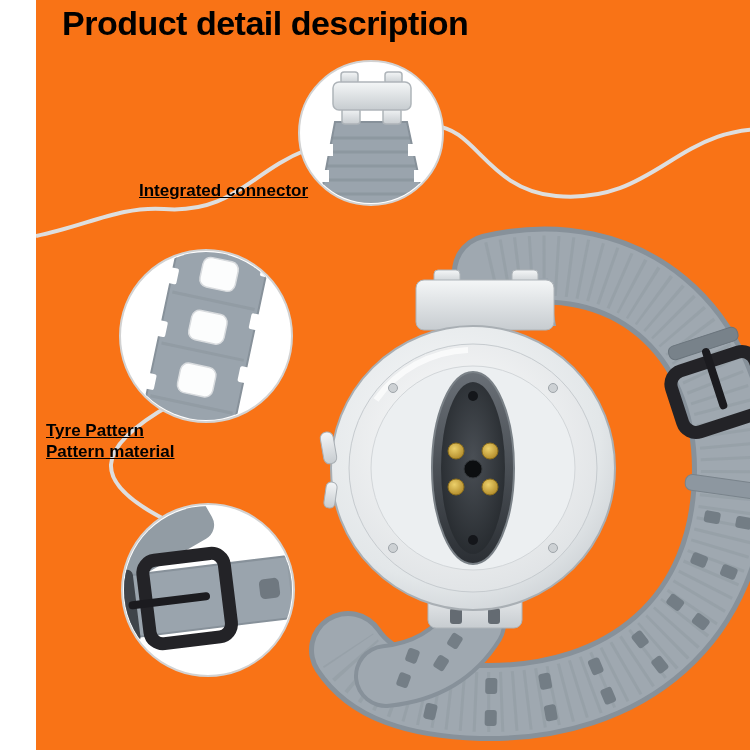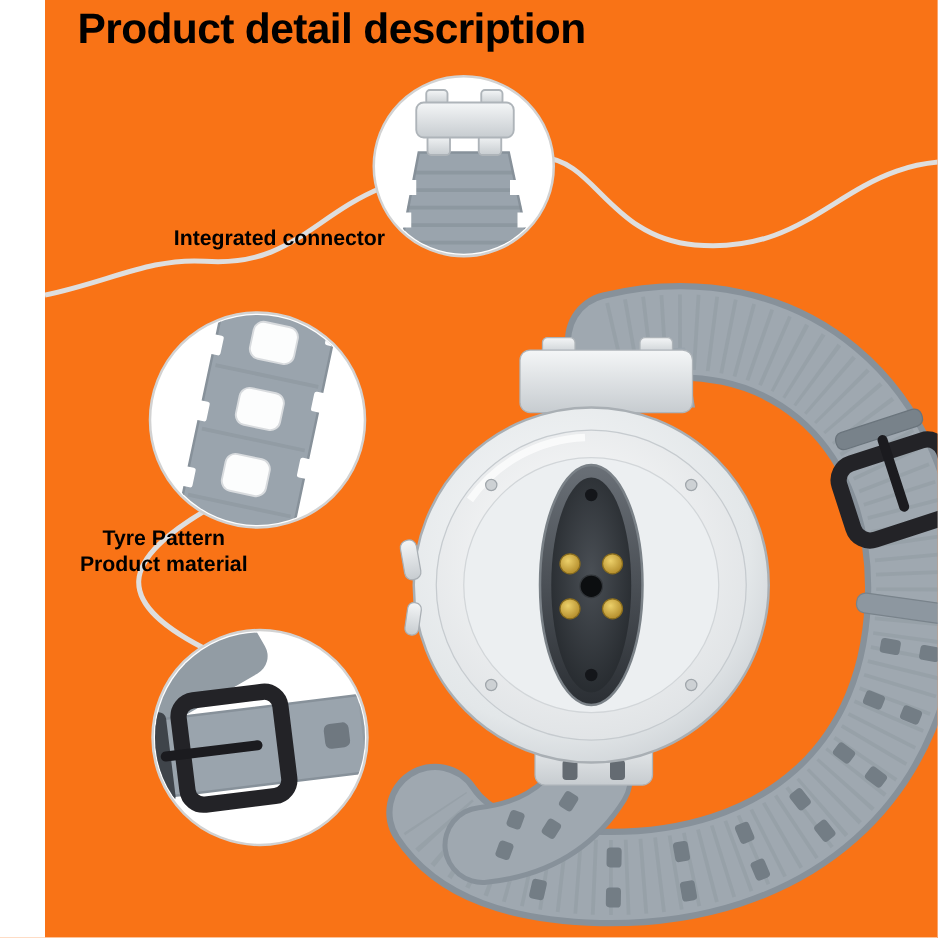--- a/index.html
+++ b/index.html
@@ -7,23 +7,23 @@
     position:relative;width:750px;height:750px;background:#f97316;overflow:hidden;
     font-family:"Liberation Sans", sans-serif;
     margin-left:36px;
   }
   .stage svg{position:absolute;left:0;top:0;}
   .page-title{
     position:absolute;left:26px;top:4px;
     font-size:34px;font-weight:bold;color:#000;letter-spacing:-0.5px;
     white-space:nowrap;
   }
-  .label{position:absolute;font-weight:bold;color:#000;white-space:nowrap;}
+  .label{position:absolute;font-weight:bold;color:#000;white-space:nowrap;text-decoration:underline;}
   .label-connector{left:103px;top:181px;font-size:17px;}
-  .label-tyre{left:10px;top:420px;width:170px;text-align:center;font-size:17px;line-height:21px;white-space:normal;}
+  .label-tyre{left:10px;top:420px;width:170px;text-align:left;font-size:17px;line-height:21px;white-space:normal;}
   .label-buckle{left:148px;top:671px;font-size:18px;}
 </style>
 </head>
 <body>
 
 <div class="stage">
 
   <svg width="750" height="750" viewBox="0 0 750 750">
     <defs>
       <linearGradient id="metalG" x1="0" y1="0" x2="0" y2="1">
@@ -256,17 +256,17 @@
       </g>
     </g>
   </svg>
 
   <div class="page-title">Product detail description</div>
 
   <div class="label label-connector">Integrated connector</div>
 
   <div class="label label-tyre">
     <span style="display:block">Tyre Pattern</span>
-    <span style="display:block">Product material</span>
+    <span style="display:block">Pattern material</span>
   </div>
 
 
 </div>
 
 </body></html>

